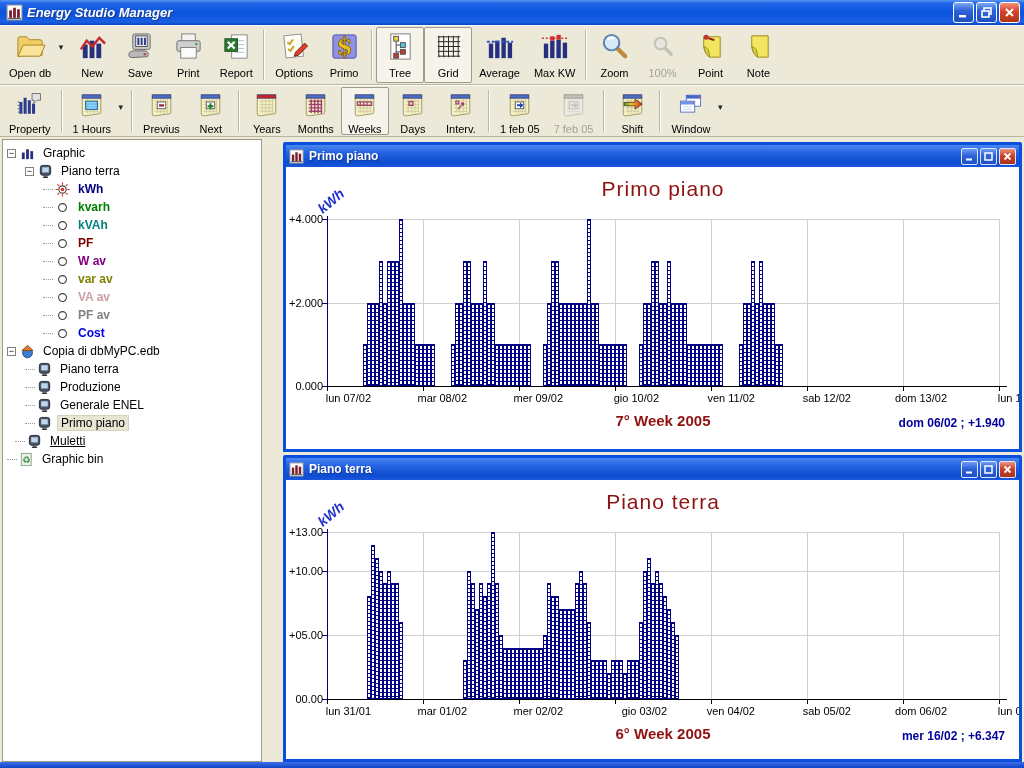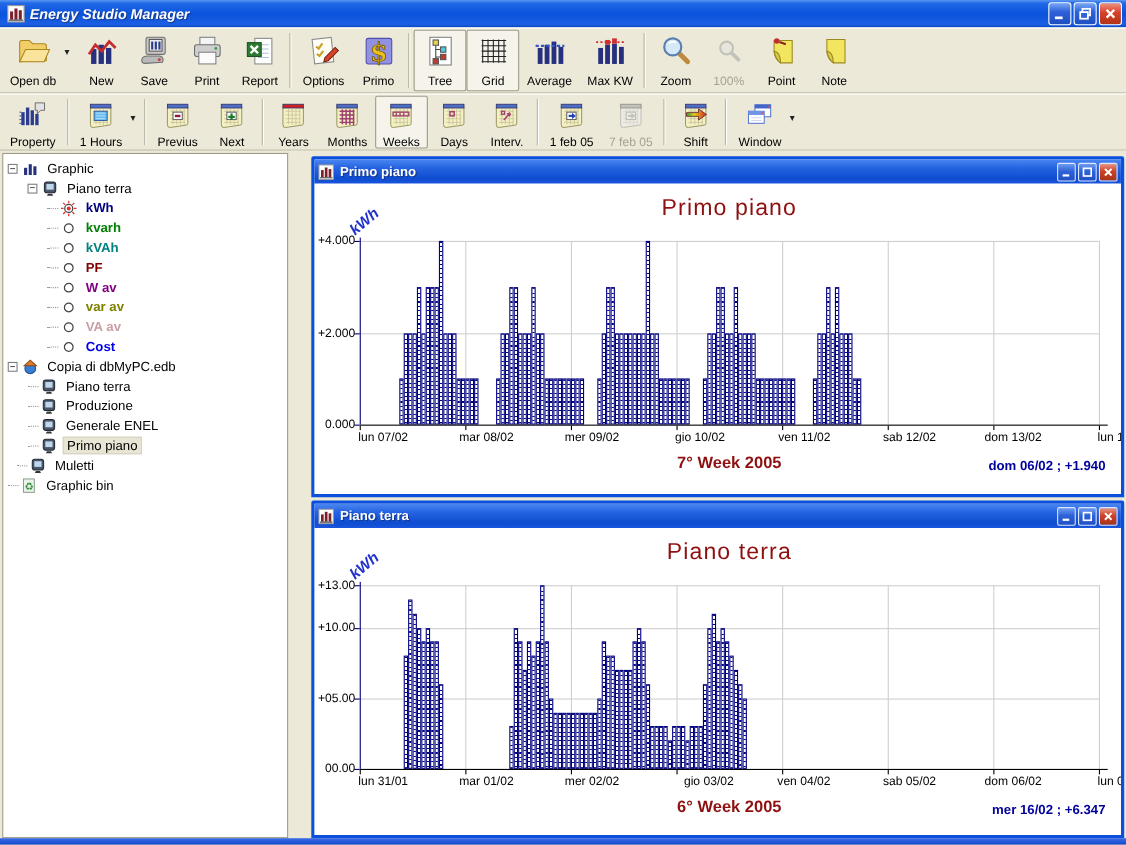--- a/index.html
+++ b/index.html
@@ -483,20 +483,27 @@
           <span class="ti"><svg viewBox="0 0 16 16">
               <circle cx="8" cy="8" r="4.2" fill="#fff" stroke="#444" stroke-width="1.2"></circle>
             </svg></span>
           <span class="tl" style="color: rgb(201, 159, 165); font-weight: bold;">VA av</span>
         </div>
         <div class="trow" style="padding-left: 40px;">
           <span class="stub"></span>
           <span class="ti"><svg viewBox="0 0 16 16">
               <circle cx="8" cy="8" r="4.2" fill="#fff" stroke="#444" stroke-width="1.2"></circle>
             </svg></span>
+          <span class="tl" style="color: rgb(128, 128, 128); font-weight: bold;">PF av</span>
+        </div>
+        <div class="trow" style="padding-left: 40px;">
+          <span class="stub"></span>
+          <span class="ti"><svg viewBox="0 0 16 16">
+              <circle cx="8" cy="8" r="4.2" fill="#fff" stroke="#444" stroke-width="1.2"></circle>
+            </svg></span>
           <span class="tl" style="color: rgb(0, 0, 232); font-weight: bold;">Cost</span>
         </div>
         <div class="trow" style="padding-left: 4px;">
           <span class="exp">−</span>
           <span class="ti"><svg viewBox="0 0 16 16">
               <circle cx="8" cy="9.5" r="5.2" fill="#3A7ED4" stroke="#1E4E8C"></circle>
               <path d="M2 7 L8 1.5 L14 7 Z" fill="#E07A30" stroke="#8C4A14"></path>
             </svg></span>
           <span class="tl" style="color: rgb(0, 0, 0);">Copia di dbMyPC.edb</span>
         </div>
@@ -529,21 +536,21 @@
         </div>
         <div class="trow" style="padding-left: 22px;">
           <span class="stub"></span>
           <span class="ti"><svg viewBox="0 0 16 16">
               <rect x="2.5" y="1.5" width="11" height="10.5" rx="2.5" fill="#4A5668" stroke="#232B38"></rect>
               <rect x="4.5" y="3.5" width="7" height="5.5" fill="#BFD8EE"></rect>
               <path d="M6 13 h4 l1 2 h-6 Z" fill="#333"></path>
             </svg></span>
           <span class="tl sel" style="color: rgb(0, 0, 0);">Primo piano</span>
         </div>
-        <div class="trow" style="padding-left: 12px;">
+        <div class="trow" style="padding-left: 12px; text-decoration: underline;">
           <span class="stub"></span>
           <span class="ti"><svg viewBox="0 0 16 16">
               <rect x="2.5" y="1.5" width="11" height="10.5" rx="2.5" fill="#4A5668" stroke="#232B38"></rect>
               <rect x="4.5" y="3.5" width="7" height="5.5" fill="#BFD8EE"></rect>
               <path d="M6 13 h4 l1 2 h-6 Z" fill="#333"></path>
             </svg></span>
           <span class="tl" style="color: rgb(0, 0, 0);">Muletti</span>
         </div>
         <div class="trow" style="padding-left: 4px;">
           <span class="stub"></span>

